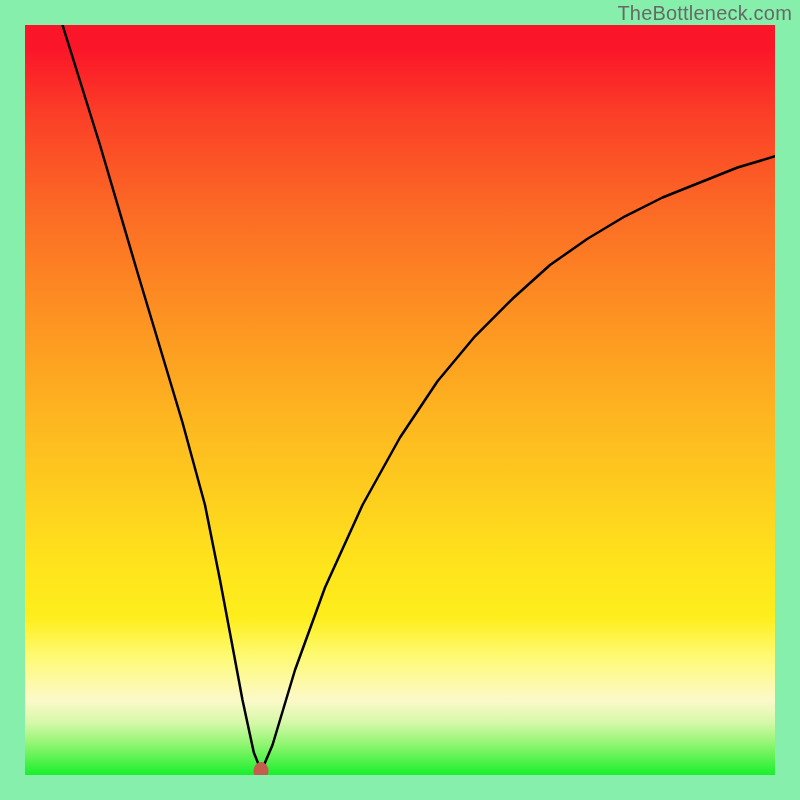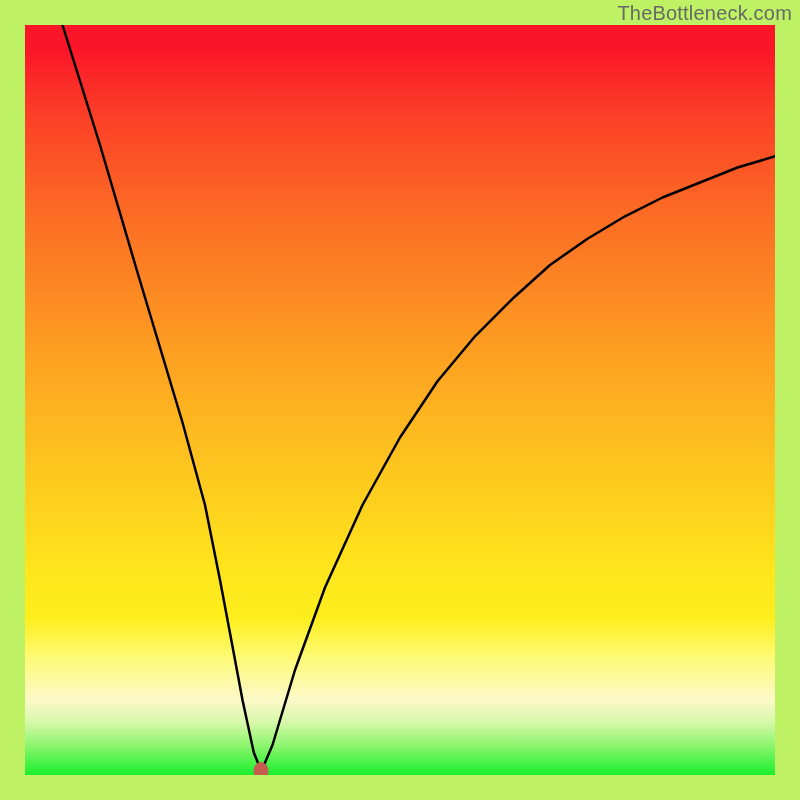--- a/index.html
+++ b/index.html
@@ -8,21 +8,21 @@
     width: 800px;
     height: 800px;
     background: #000;
     font-family: Arial, Helvetica, sans-serif;
     overflow: hidden;
   }
   .container {
     position: relative;
     width: 800px;
     height: 800px;
-    background: #bef264;
+    background: #86efac;
   }
   .watermark {
     position: absolute;
     top: 2px;
     right: 8px;
     color: #676966;
     font-size: 20px;
     font-weight: 400;
     z-index: 5;
     letter-spacing: 0.2px;

